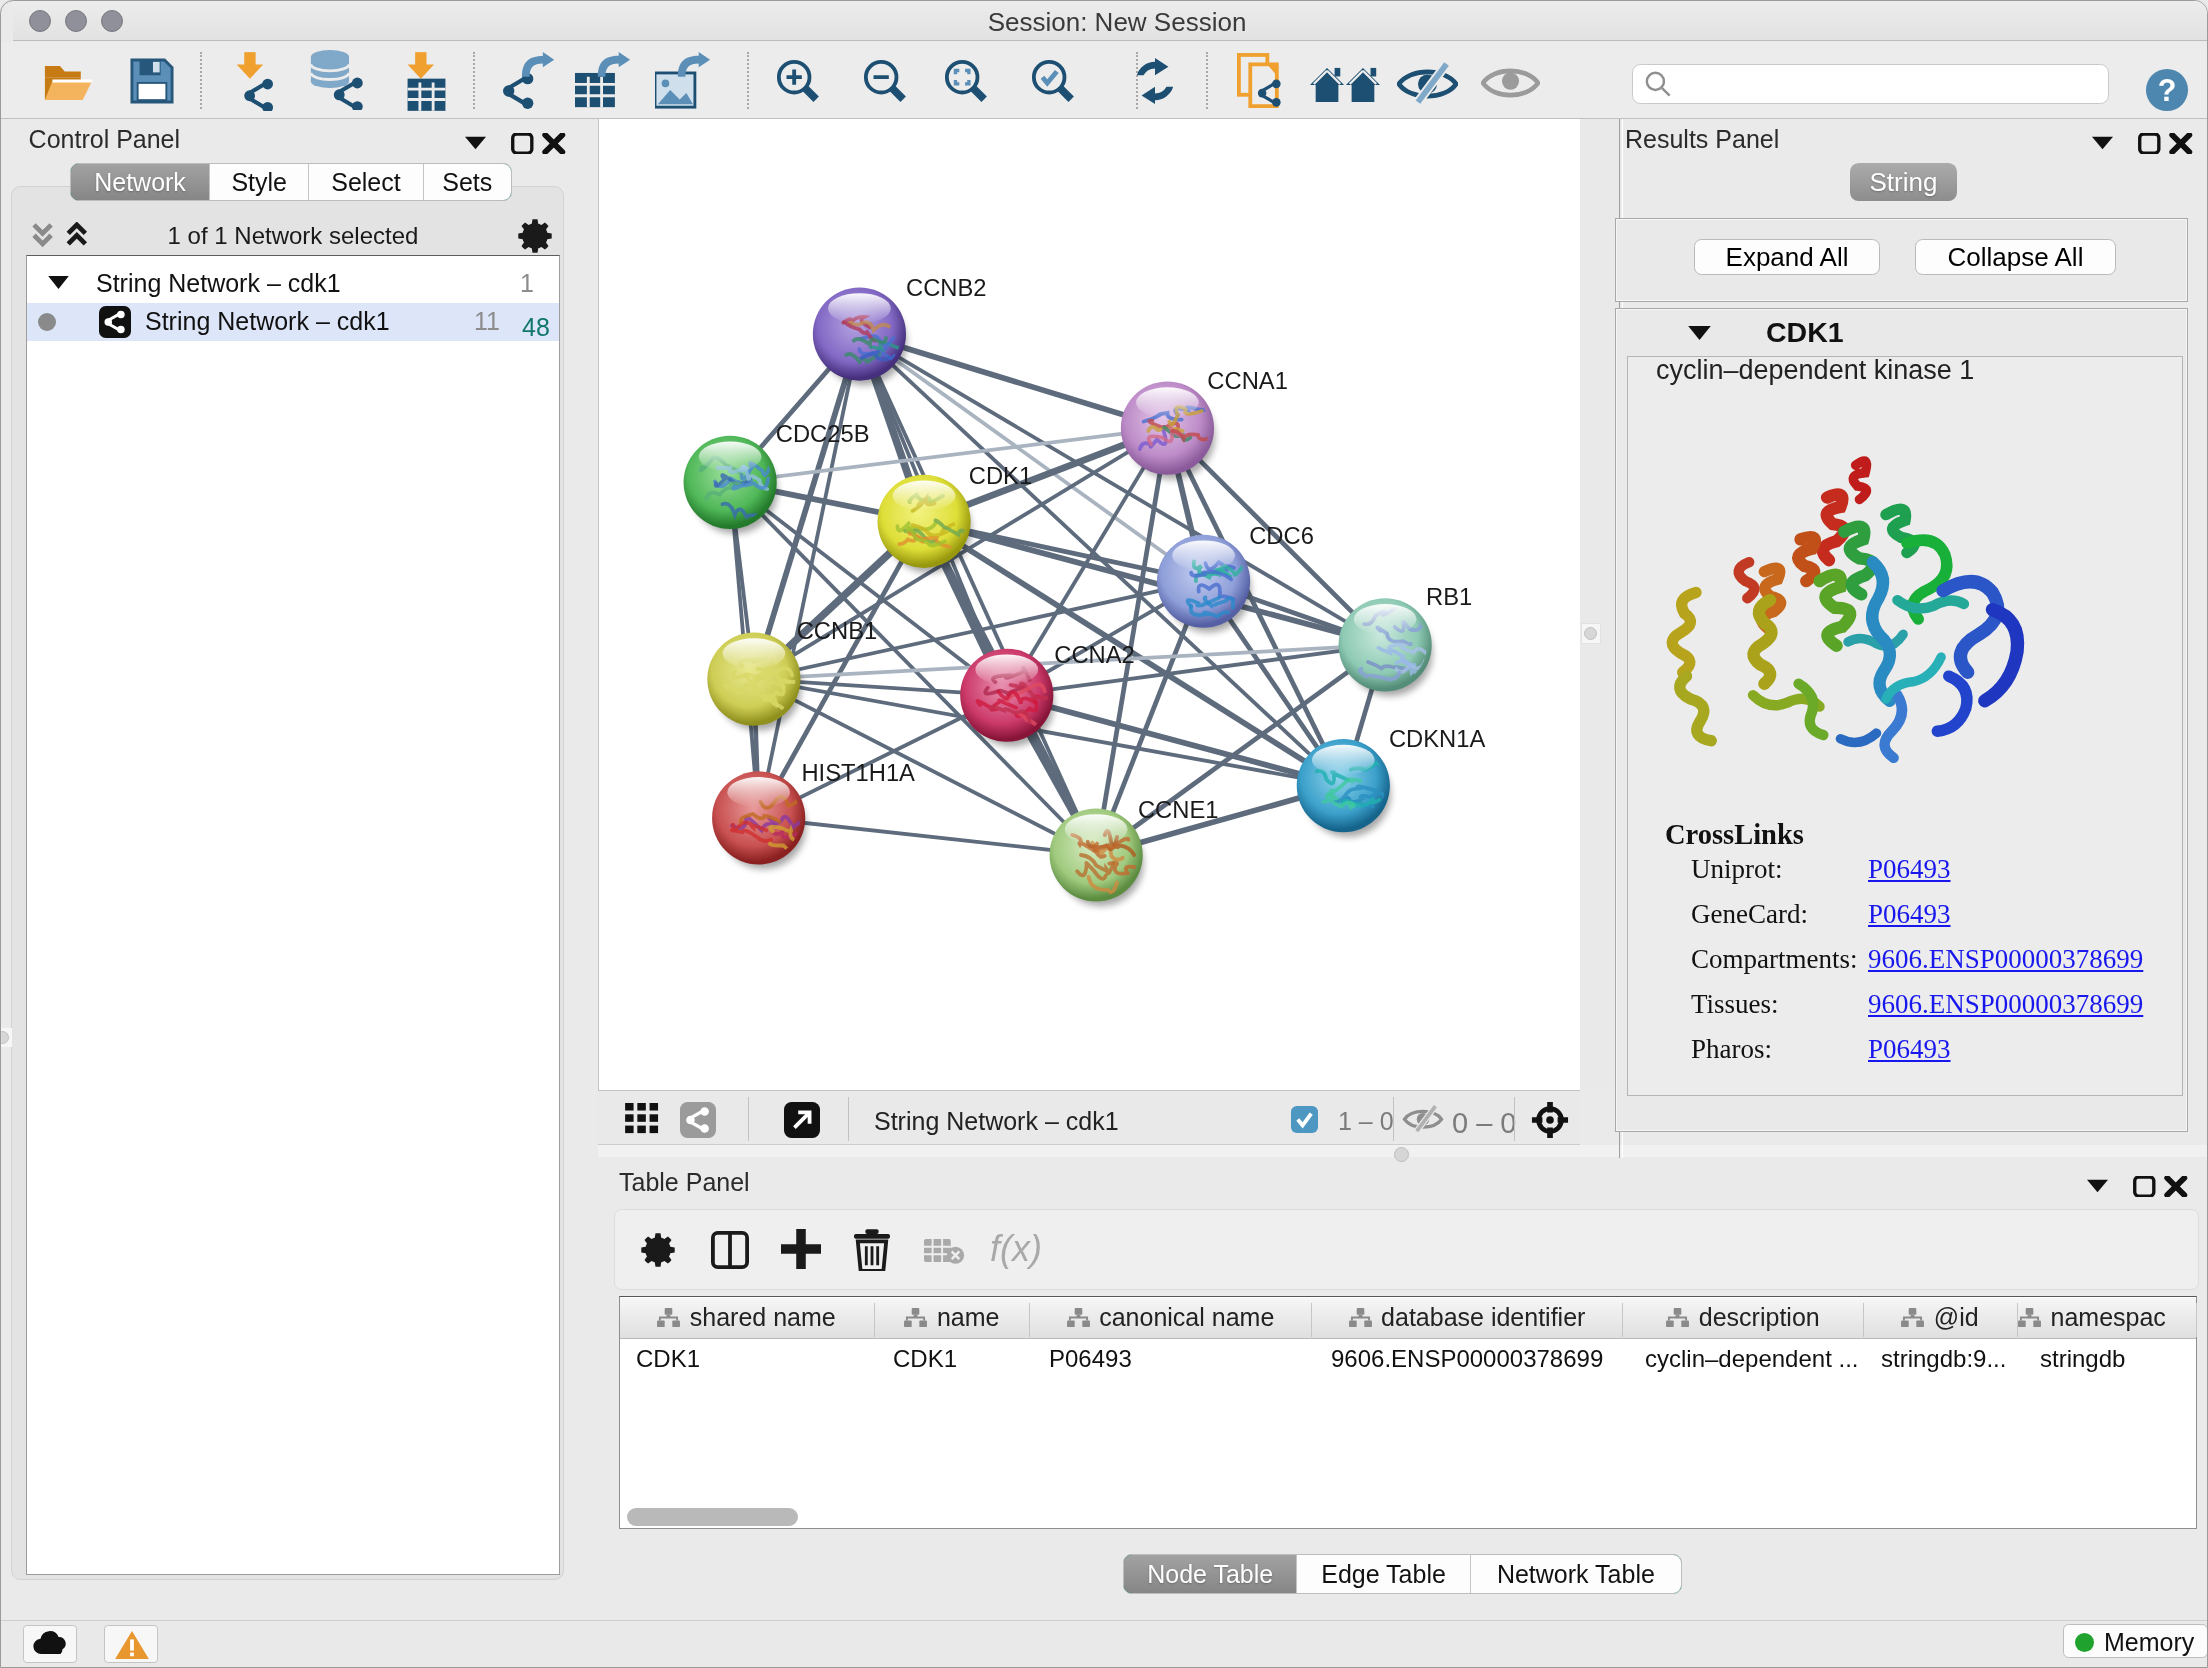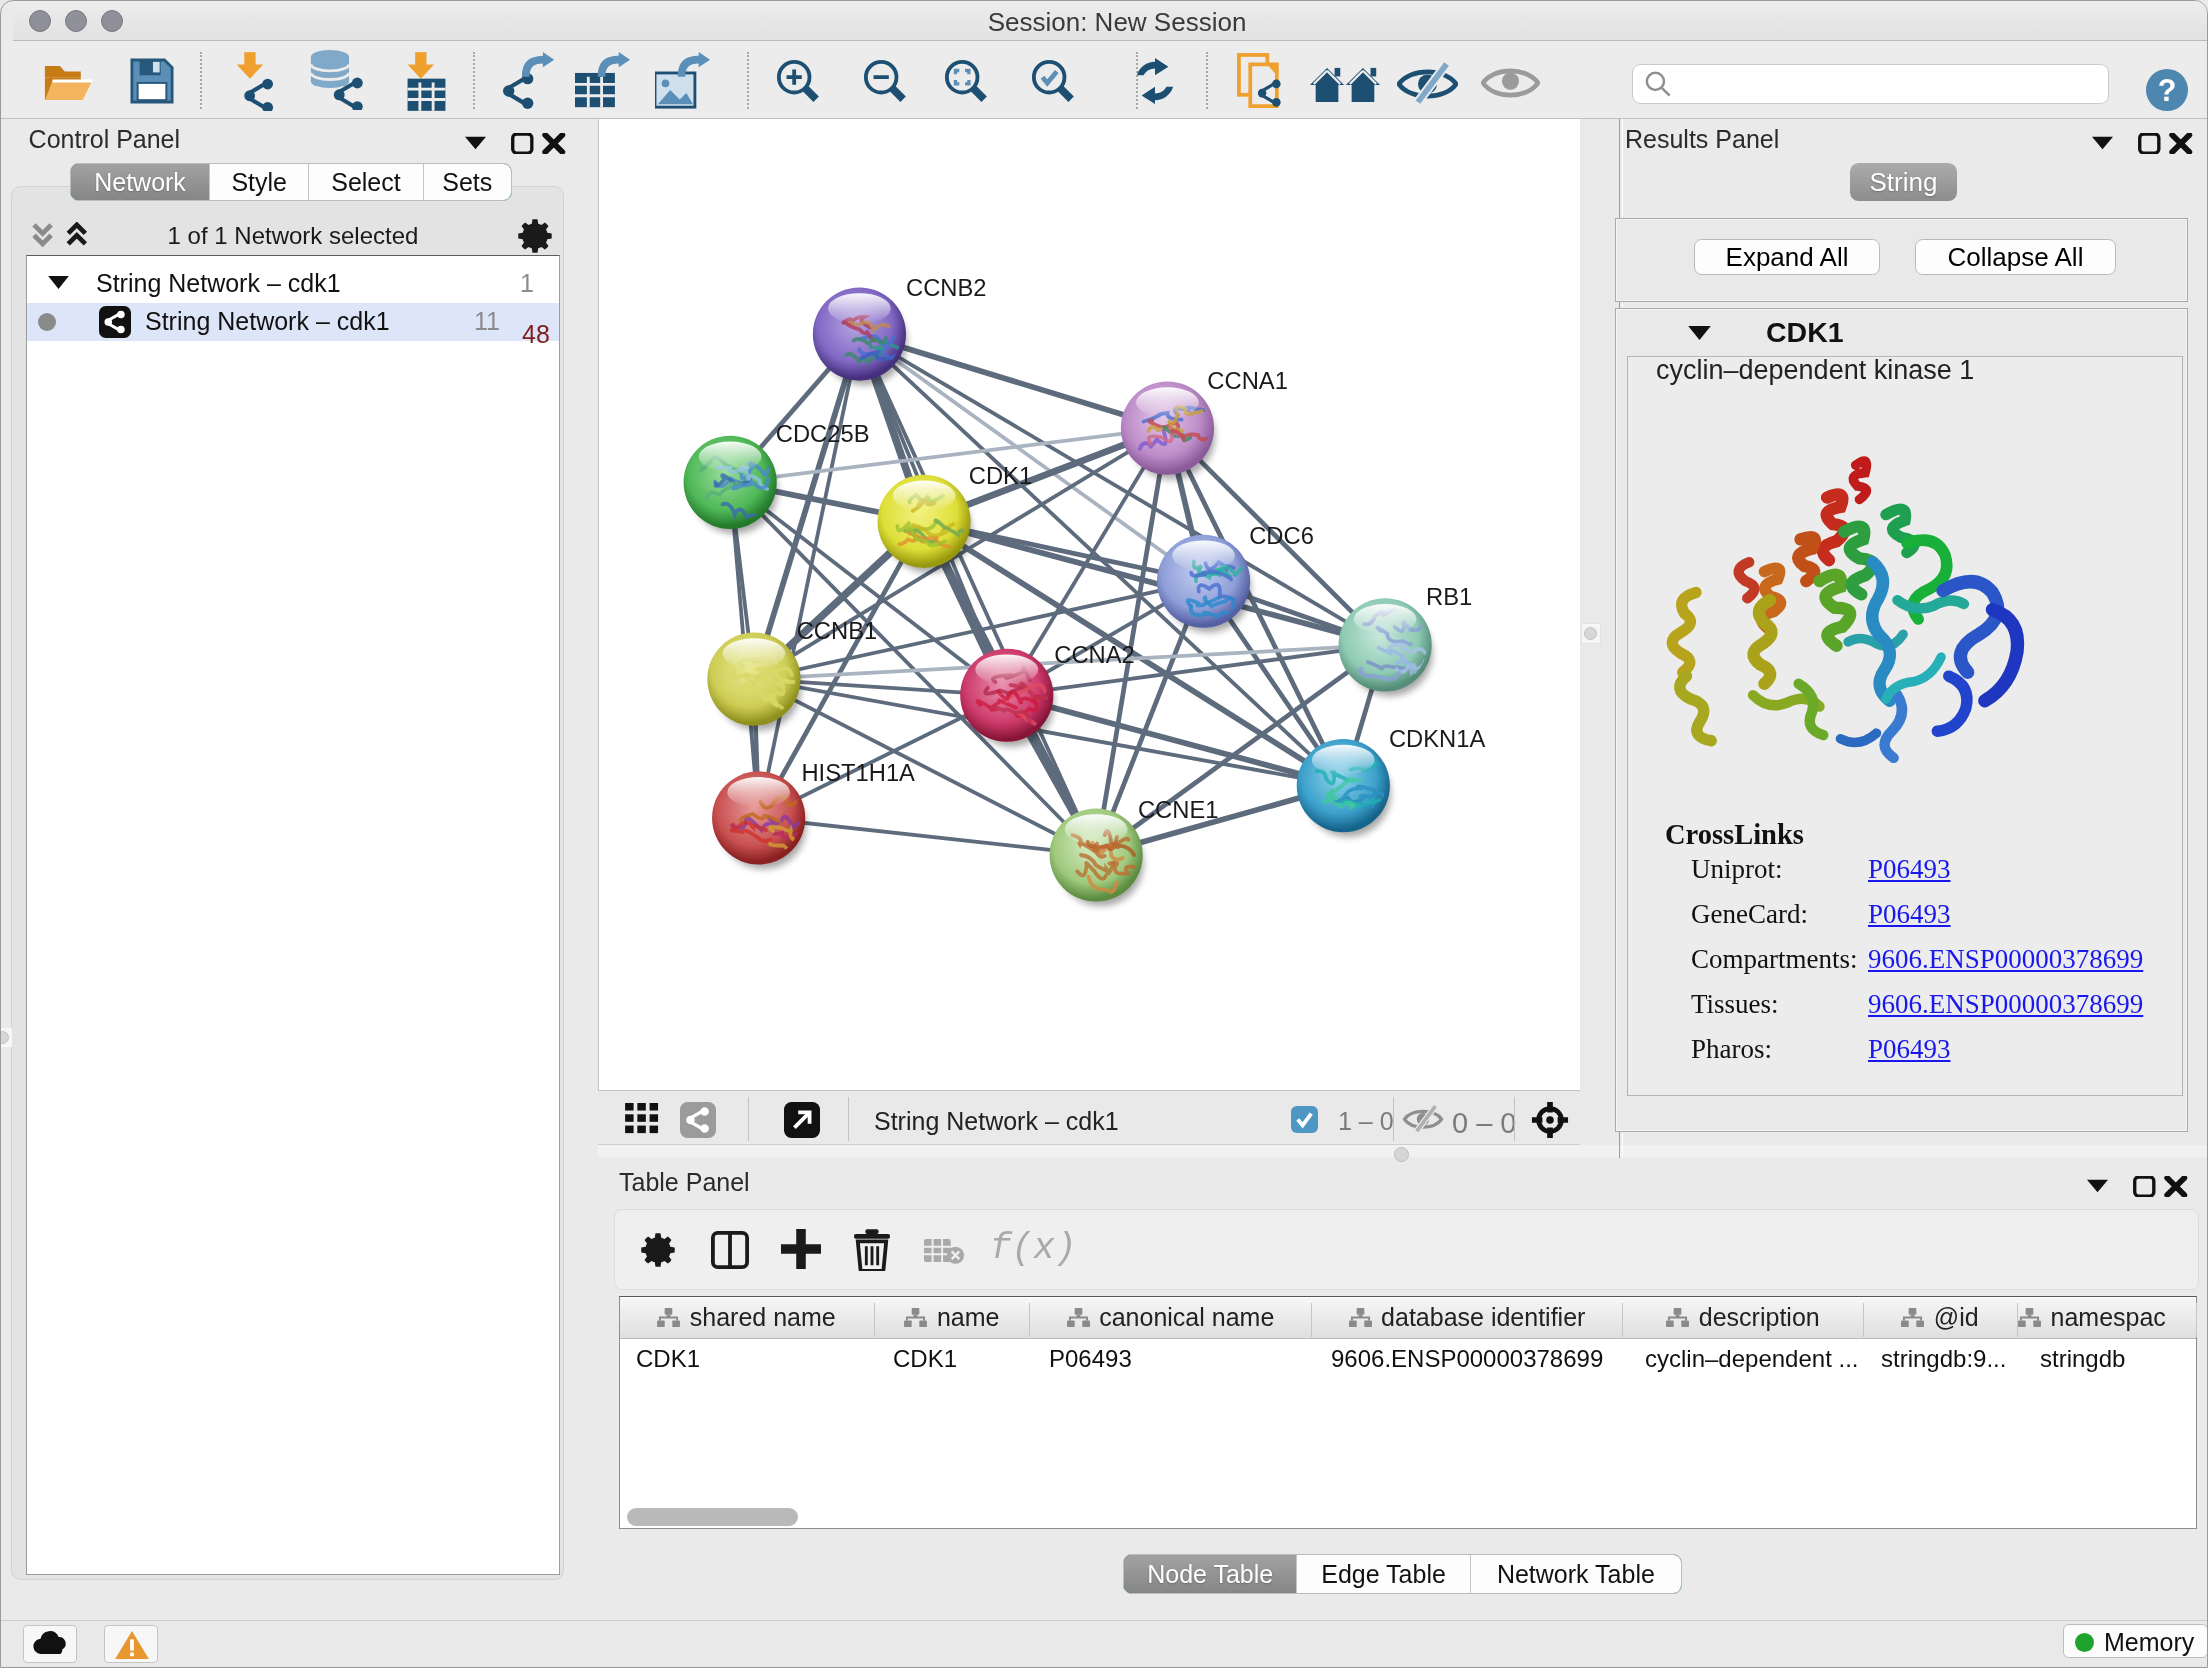--- a/index.html
+++ b/index.html
@@ -238,21 +238,21 @@
         <rect x="0" y="0" width="38" height="38" rx="8" fill="#111"></rect>
         <g fill="#fff">
           <circle cx="11" cy="19" r="4.5"></circle>
           <circle cx="26" cy="10" r="4.5"></circle>
           <circle cx="26" cy="28" r="4.5"></circle>
           <path d="M10 17.5 L26 8.5 M10 20.5 L26 29.5" stroke="#fff" stroke-width="3.5"></path>
         </g>
       </svg>
   <span class="abs" style="left:118px;top:3.8px">String Network – cdk1</span>
   <span class="abs" style="left:447px;top:3.8px;color:#8c8c8c">11</span>
-  <span class="abs" style="left:495px;top:17px;color:#7f1d1d">48</span>
+  <span class="abs" style="left:495px;top:10px;color:#0f766e">48</span>
 </div>
 
 <div class="abs" style="left:597px;top:118px;width:982px;height:971px;background:#fff;border-left:1px solid #c3c3c3"></div>
 <svg class="abs" style="left:597px;top:118px" width="982" height="971" viewBox="0 0 1033 1021">
 <defs>
 <radialGradient id="g0" cx="45%" cy="40%" r="65%">
           <stop offset="0%" stop-color="#b5a3e2"></stop>
           <stop offset="62%" stop-color="#8268c4"></stop>
           <stop offset="88%" stop-color="#46307e"></stop>
           <stop offset="100%" stop-color="#46307e"></stop>
@@ -719,21 +719,21 @@
 <svg class="abs" style="left:923px;top:1236px" width="42" height="27" viewBox="0 0 44 28">
       <g fill="#a9a9a9">
         <rect x="0" y="2" width="28" height="24" rx="2"></rect>
       </g>
       <g stroke="#efefef" stroke-width="2">
         <path d="M0 10 H28 M0 18 H28 M9 2 V26 M19 2 V26"></path>
       </g>
       <circle cx="33" cy="19" r="9" fill="#a9a9a9"></circle>
       <path d="M29 15 L37 23 M37 15 L29 23" stroke="#efefef" stroke-width="2.5"></path>
     </svg>
-<div class="abs" style="left:989px;top:1227px;font-family:Liberation Mono, monospace;font-style:italic;font-size:36px;color:#a9a9a9"><i>f(x)</i></div>
+<div class="abs" style="left:989px;top:1227px;font-family:Liberation Sans, sans-serif;font-style:italic;font-size:36px;color:#a9a9a9"><i>f(x)</i></div>
 <div class="abs" style="left:618px;top:1295px;width:1578px;height:233px;background:#fff;border:1px solid #8f8f8f;border-top:1.9px solid #555"></div>
 <div class="abs" style="left:619px;top:1297px;width:1576px;height:41px;background:linear-gradient(#f6f6f6,#dfdfdf);border-bottom:1px solid #b9b9b9"></div>
 <div class="abs" style="left:618px;top:1302px;width:256px;height:34px;border-right:1px solid #c6c6c6;text-align:center;font-size:25px;color:#222;white-space:nowrap;overflow:hidden"><svg width="23" height="21" viewBox="0 0 24 22" style="vertical-align:-2.9px;margin-right:9.5px">
         <g fill="#8a8a8a">
           <rect x="8" y="0" width="8" height="7" rx="1"></rect>
           <rect x="0" y="13" width="8" height="7" rx="1"></rect>
           <rect x="16" y="13" width="8" height="7" rx="1"></rect>
           <path d="M11 7 L11 10 L3 10 L3 13 M13 7 L13 10 L21 10 L21 13" stroke="#8a8a8a" stroke-width="2" fill="none"></path>
         </g>
       </svg>shared name</div>

